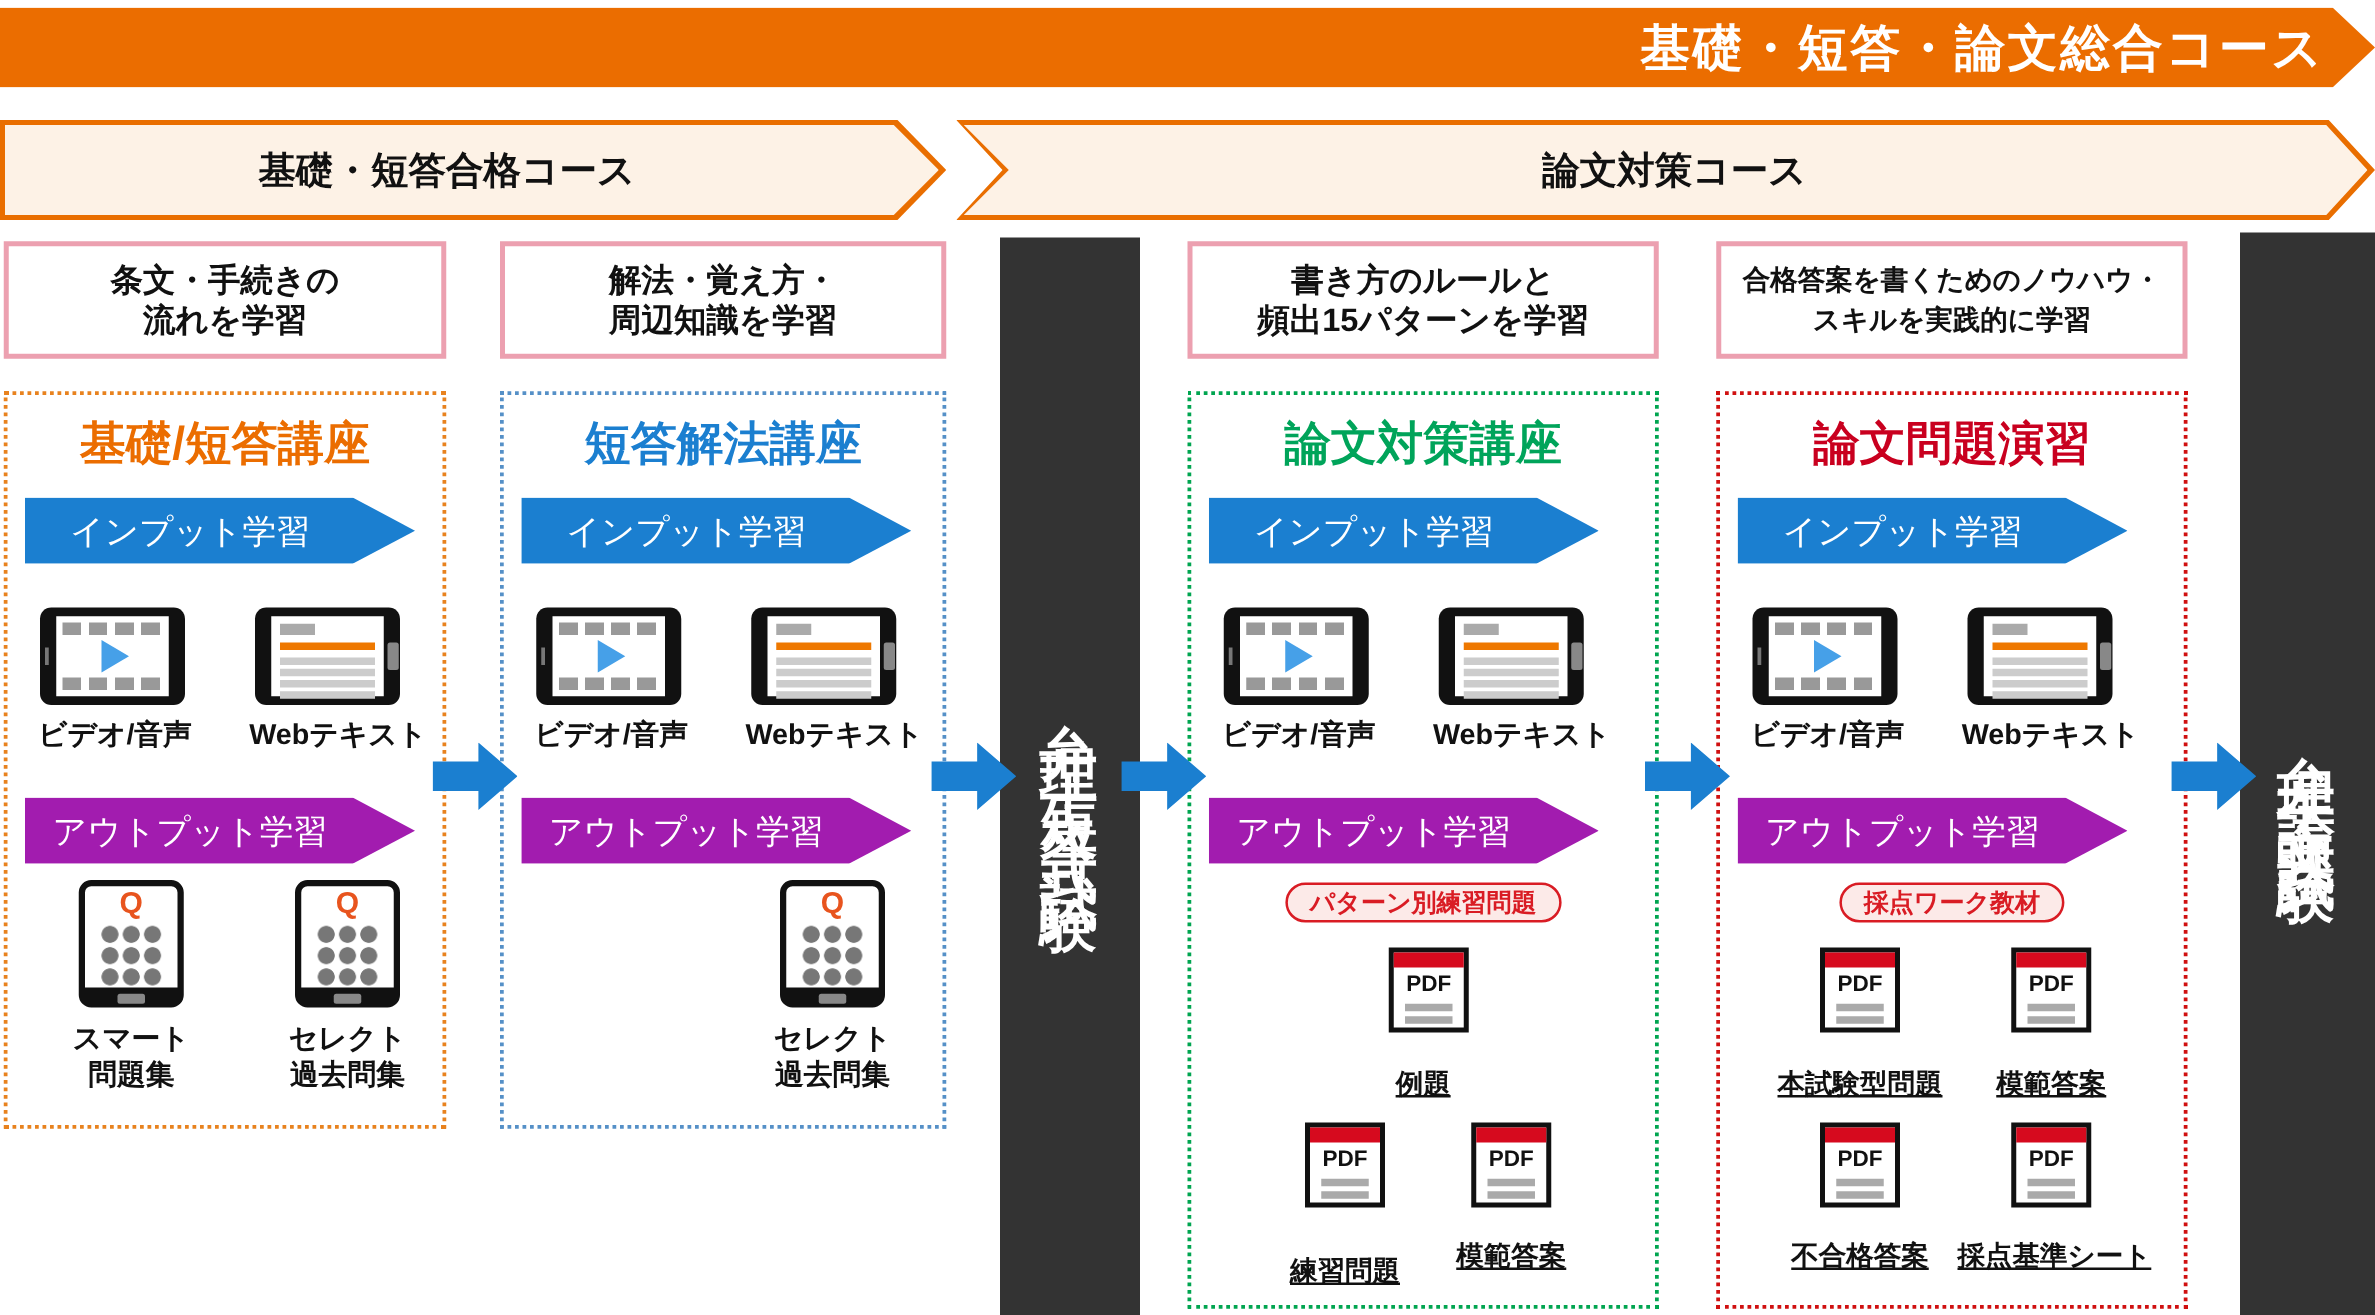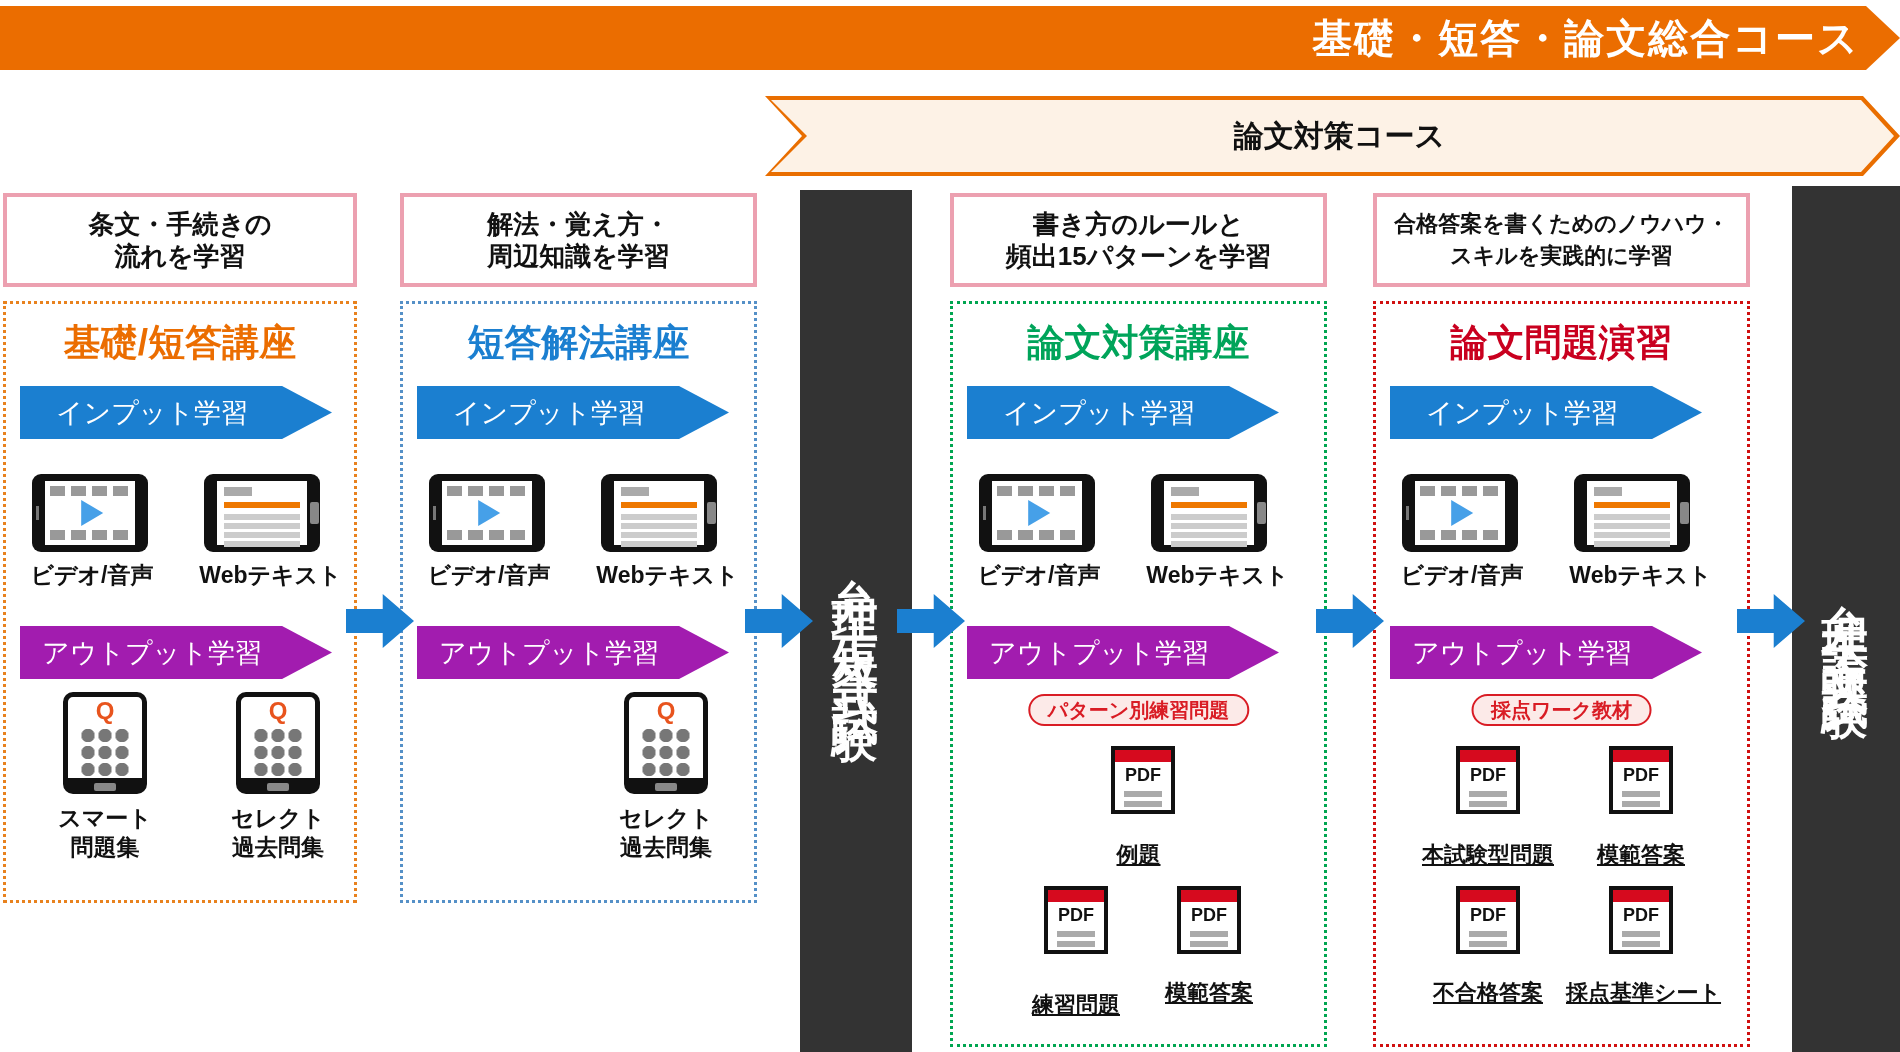--- a/index.html
+++ b/index.html
@@ -39,21 +39,21 @@
   #col1{left:3px;width:354px;height:710px;}
   #col2{left:400px;width:357px;height:710px;}
   #col3{left:950px;width:377px;height:854px;}
   #col4{left:1373px;width:377px;height:854px;}
 
   .hdr{position:absolute;left:0;top:0;width:100%;height:94px;border:4px solid #ECA0B0;background:#fff;
     box-sizing:border-box;display:flex;flex-direction:column;align-items:center;justify-content:center;}
   .hdr span{font-size:26px;font-weight:700;line-height:32px;color:#111;white-space:nowrap;}
   #col4 .hdr span{font-size:22px;}
 
-  .dotbox{position:absolute;left:0;top:108px;width:100%;bottom:0;border:3px dotted;box-sizing:border-box;background:#fff;}
+  .dotbox{position:absolute;left:0;top:120px;width:100%;bottom:0;border:3px dotted;box-sizing:border-box;background:#fff;}
   #col1 .dotbox{border-color:#E8821E;}
   #col2 .dotbox{border-color:#5590C7;}
   #col3 .dotbox{border-color:#00A550;}
   #col4 .dotbox{border-color:#D01010;}
 
   .ctitle{position:absolute;top:14px;left:0;width:100%;text-align:center;font-size:37px;font-weight:700;}
   #col1 .ctitle{color:#EB6D00;}
   #col2 .ctitle{color:#1B7FD0;}
   #col3 .ctitle{color:#00A45A;}
   #col4 .ctitle{color:#C9001F;}
@@ -122,20 +122,25 @@
 </style>
 </head>
 <body>
 
 <div class="stage">
 
   <div class="banner-main">
     <span>基礎・短答・論文総合コース</span>
   </div>
 
+  <div class="chev" id="chev-left">
+    <div class="bg"></div>
+    <div class="fg"></div>
+    <div class="label">基礎・短答合格コース</div>
+  </div>
   <div class="chev" id="chev-right">
     <div class="bg"></div>
     <div class="fg"></div>
     <div class="label">論文対策コース</div>
   </div>
 
   <div class="exam-bar" id="exam-bar-1">
     <span>弁理士短答式試験</span>
   </div>
   <div class="exam-bar" id="exam-bar-2">

